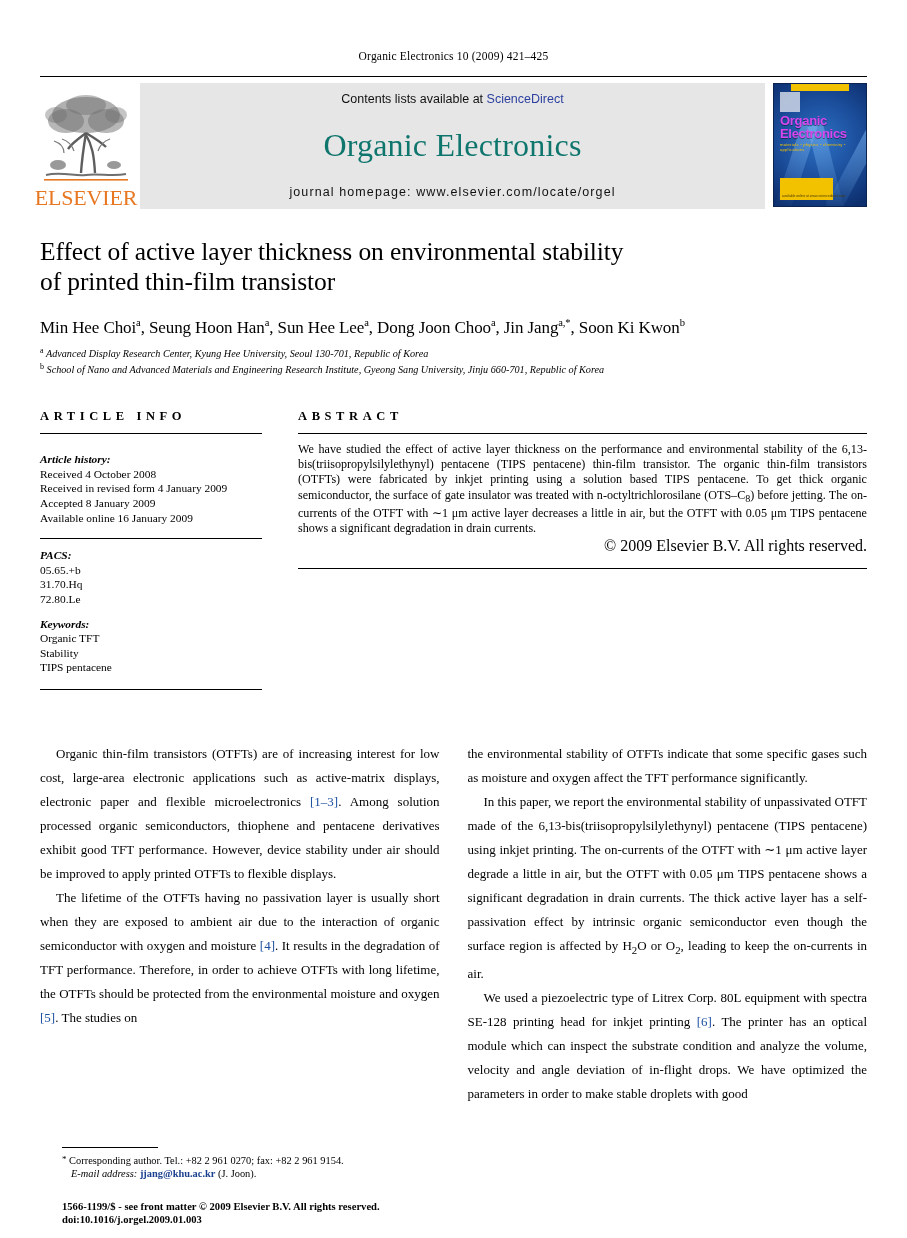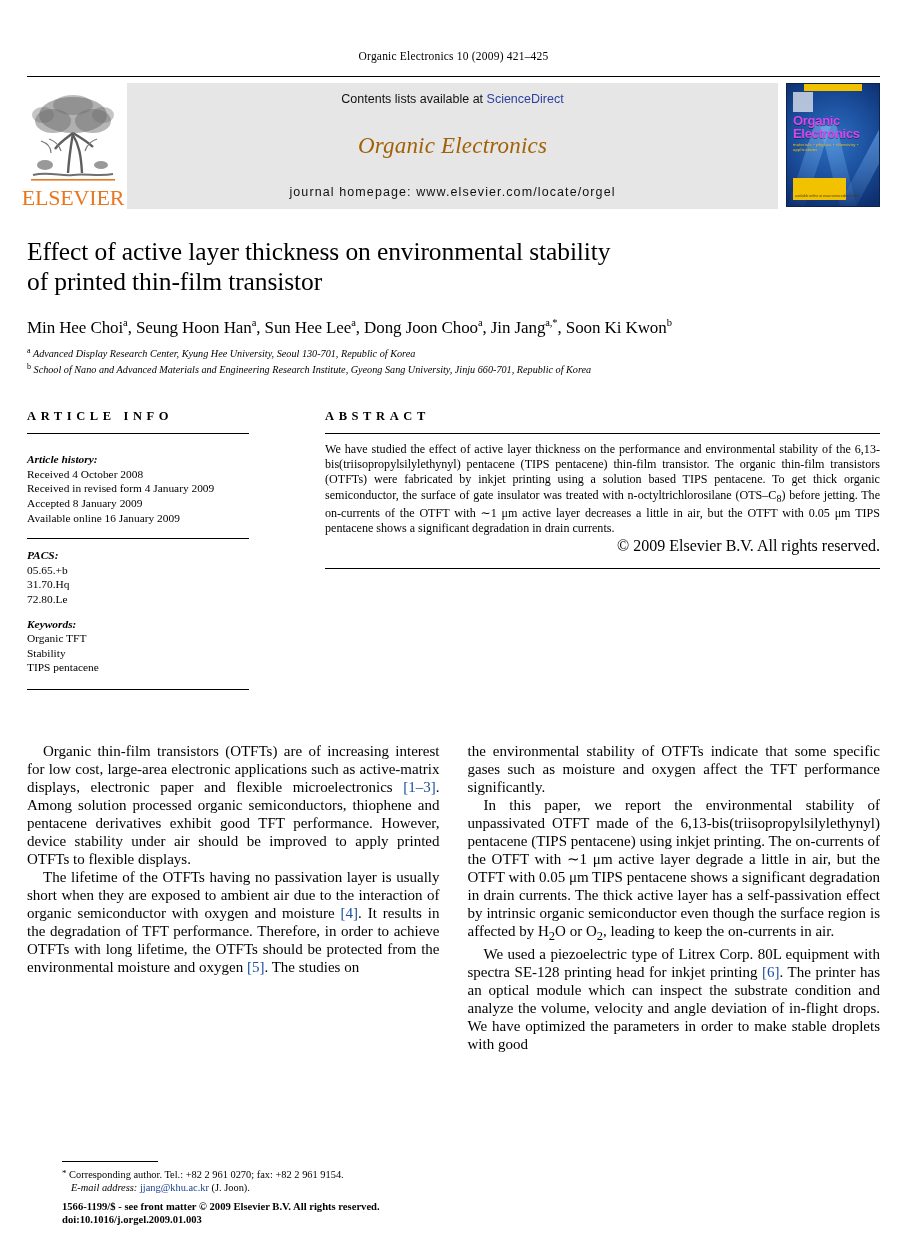--- a/index.html
+++ b/index.html
@@ -13,21 +13,21 @@
     font-family: "Liberation Serif", serif;
     color: #000000;
     position: relative;
     overflow: hidden;
   }
   .page {
     position: relative;
     width: 907px;
     height: 1238px;
     box-sizing: border-box;
-    padding: 0 27px;
+    padding: 0 40px;
   }
 
   
   .running-head {
     text-align: center;
     font-size: 11.5px;
     letter-spacing: .2px;
     padding-top: 50px;
     color: #000;
   }
@@ -75,24 +75,23 @@
     font-family: "Liberation Sans", sans-serif;
     font-size: 12.5px;
     color: #111;
     text-align: right;
   }
   .contents-line .sd {
     color: #2b3f9e;
   }
   .journal-title {
     font-family: "Liberation Serif", serif;
-    font-size: 23px;
+    font-size: 32px;
     letter-spacing: .2px;
-    color: #a16207;
-    font-style: italic;
+    color: #0f766e;
   }
   .homepage {
     font-family: "Liberation Sans", sans-serif;
     font-size: 12.5px;
     letter-spacing: 1.1px;
     color: #111;
   }
   .cover {
     flex: 0 0 94px;
     width: 94px;
@@ -173,21 +172,21 @@
   }
   .affils sup { font-style: normal; font-size: 8px; }
 
   
   .info-abstract {
     margin-top: 32px;
     display: flex;
     gap: 36px;
   }
   .col-info { flex: 0 0 222px; width: 222px; }
-  .col-abstract { flex: 1 1 auto; margin-left: 40px; }
+  .col-abstract { flex: 1 1 auto; }
 
   .sec-head {
     font-family: "Liberation Serif", serif;
     font-weight: bold;
     font-size: 12.5px;
     letter-spacing: 4.6px;
     margin-bottom: 9px;
   }
   .rule { border-top: 1.6px solid #000; }
 
@@ -215,44 +214,44 @@
   .abs-bottom-rule { margin-top: 13px; border-top: 1.6px solid #000; }
 
   
   .body-cols {
     margin-top: 52px;
     display: flex;
     gap: 28px;
   }
   .bcol {
     flex: 1 1 0;
-    font-size: 15px;
-    line-height: 18px;
+    font-size: 13px;
+    line-height: 24px;
     text-align: justify;
   }
   .bcol p { margin: 0; text-indent: 16px; }
   .bcol p.first { text-indent: 16px; }
   .ref { color: #1a4fa0; }
 
   
   .footnote-wrap {
     position: absolute;
     left: 62px;
-    bottom: 44px;
+    bottom: 58px;
     width: 380px;
     margin-top: 26px;
   }
   .fn-rule { width: 96px; border-top: 1px solid #000; margin-bottom: 5px; }
   .footnote {
     font-size: 10.4px;
     line-height: 13.2px;
   }
   .footnote .star { font-size: 9px; vertical-align: 2px; }
   .footnote .em { font-style: italic; }
-  .footnote a, .mail { color: #1a3f8f; text-decoration: none; font-weight: normal; }
+  .footnote a, .mail { color: #1a3f8f; text-decoration: none; font-weight: bold; }
 
   .issn-wrap {
     position: absolute;
     left: 62px;
     bottom: 12px;
     width: 440px;
     font-size: 10.6px;
     line-height: 13.2px;
     font-weight: bold;
   }

